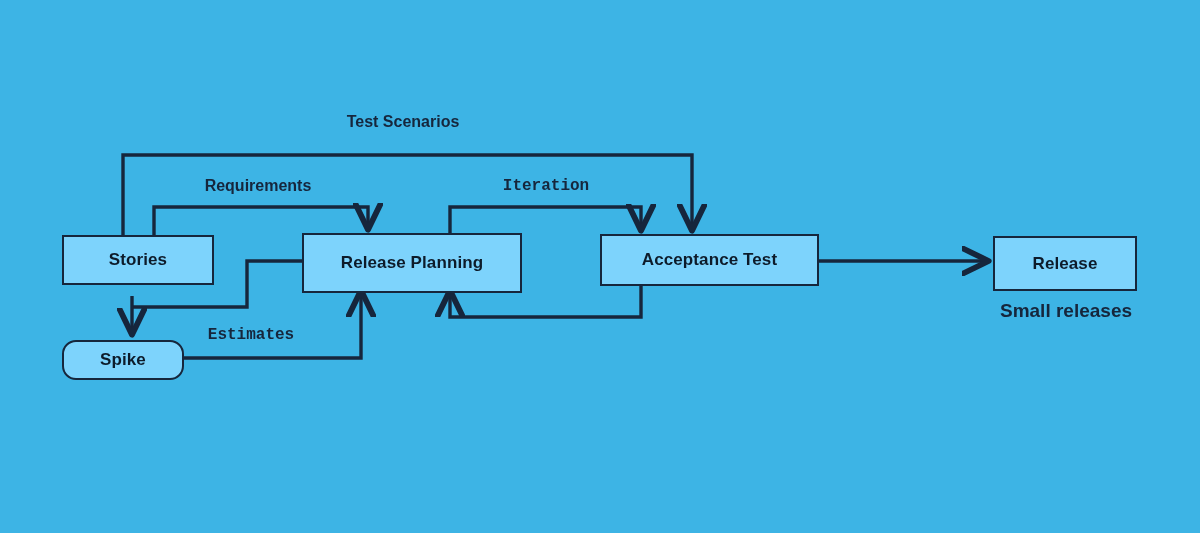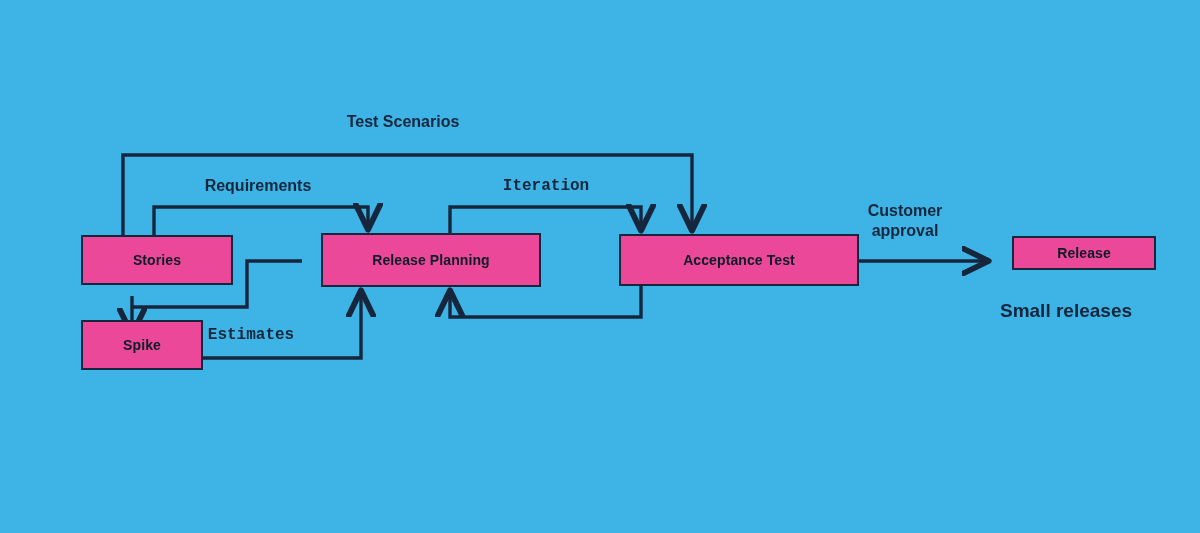--- a/index.html
+++ b/index.html
@@ -21,30 +21,29 @@
   #diagram-svg {
     position: absolute;
     top: 0;
     left: 0;
     width: 1200px;
     height: 533px;
   }
   .node-box {
     position: absolute;
     box-sizing: border-box;
-    background: #ec4899;
+    background: #7dd3fc;
     border: 2px solid #16263c;
     display: flex;
     align-items: center;
     justify-content: center;
     color: #0d1b2a;
     font-weight: bold;
-    font-size: 14px;
+    font-size: 17px;
     letter-spacing: 0.1px;
-    margin-left: 19px;
   }
   .edge-label {
     position: absolute;
     color: #16263c;
     font-weight: bold;
     font-size: 16px;
     white-space: pre-line;
     text-align: center;
     line-height: 1.25;
   }
@@ -84,42 +83,40 @@
       <path d="M641,286 L641,317 L450,317 L450,293" marker-end="url(#arrowhead)"></path>
 
       <path d="M819,261 L986,261" marker-end="url(#arrowhead)"></path>
     </g>
   </svg>
 
   <div class="node-box" style="left:62px;  top:235px; width:152px; height:50px;">
     <span>Stories</span>
   </div>
 
-  <div class="node-box" style="left:302px; top:233px; width:220px; height:54px;">
+  <div class="node-box" style="left:302px; top:233px; width:220px; height:60px;">
     <span>Release Planning</span>
   </div>
 
-  <div class="node-box" style="left:600px; top:234px; width:240px; height:52px;text-align:center;">
+  <div class="node-box" style="left:600px; top:234px; width:219px; height:52px;text-align:center;">
     <span>Acceptance Test</span>
   </div>
 
-  <div class="node-box" style="left:993px; top:236px; width:144px; height:34px;">
+  <div class="node-box" style="left:993px; top:236px; width:144px; height:55px;">
     <span>Release</span>
   </div>
 
-  <div class="node-box" style="left:62px;  top:320px; width:122px; height:50px;">
+  <div class="node-box" style="left:62px;  top:340px; width:122px; height:40px;border-radius:14px;">
     <span>Spike</span>
   </div>
 
   <div class="edge-label" style="left:328px; top:112px; width:150px;">Test Scenarios</div>
 
   <div class="edge-label" style="left:186px; top:176px; width:144px;">Requirements</div>
 
   <div class="edge-label" style="left:500px; top:176px; width:92px;font-family:Liberation Mono, monospace;">Iteration</div>
 
-  <div class="edge-label" style="left:845px; top:201px; width:120px;">Customer
-approval</div>
 
   <div class="edge-label" style="left:198px; top:325px; width:106px;font-family:Liberation Mono, monospace;">Estimates</div>
 
   <div class="caption-label" style="left:988px; top:300px; width:156px;">Small releases</div>
 
 </div>
 
 </body></html>

